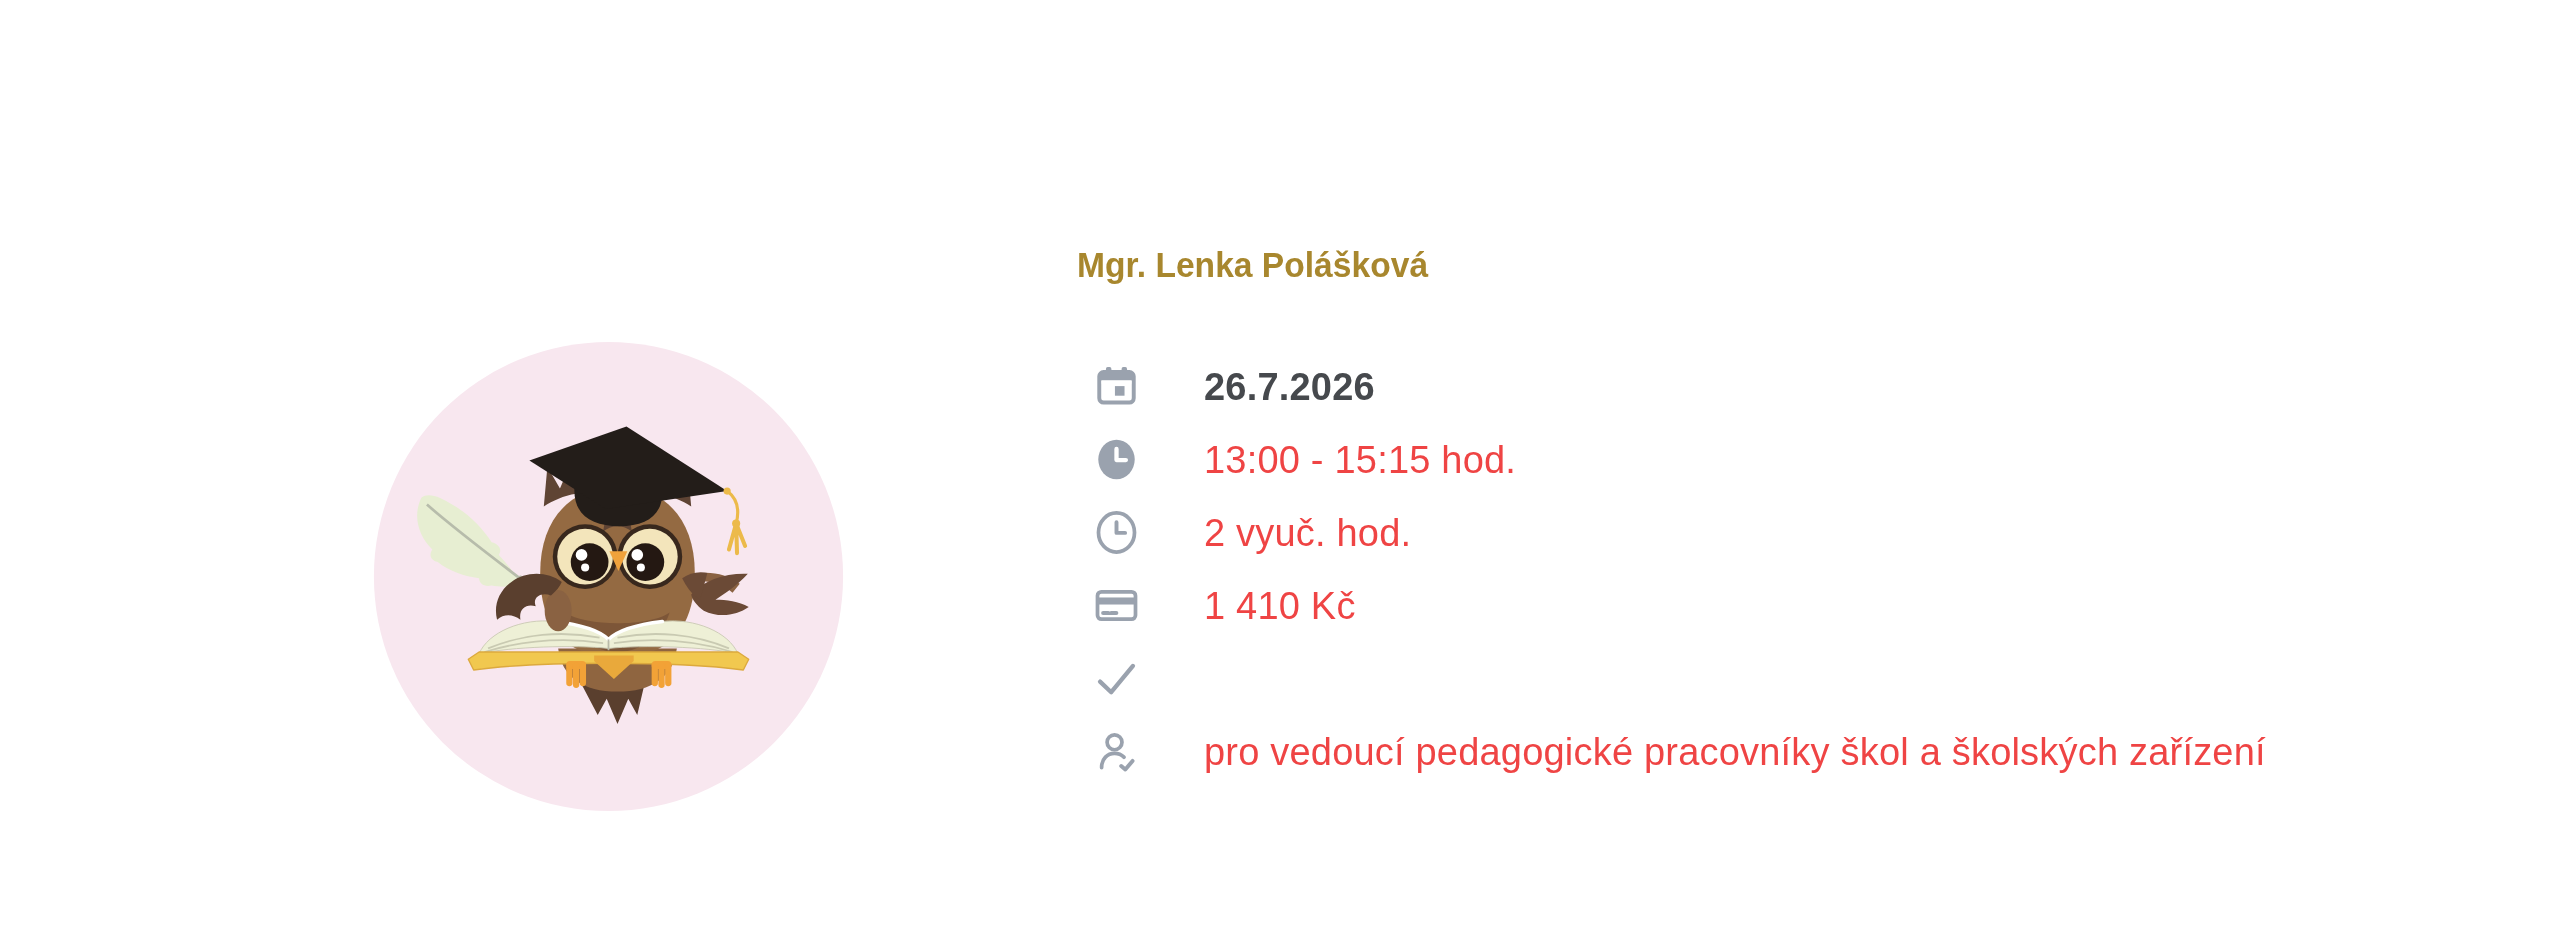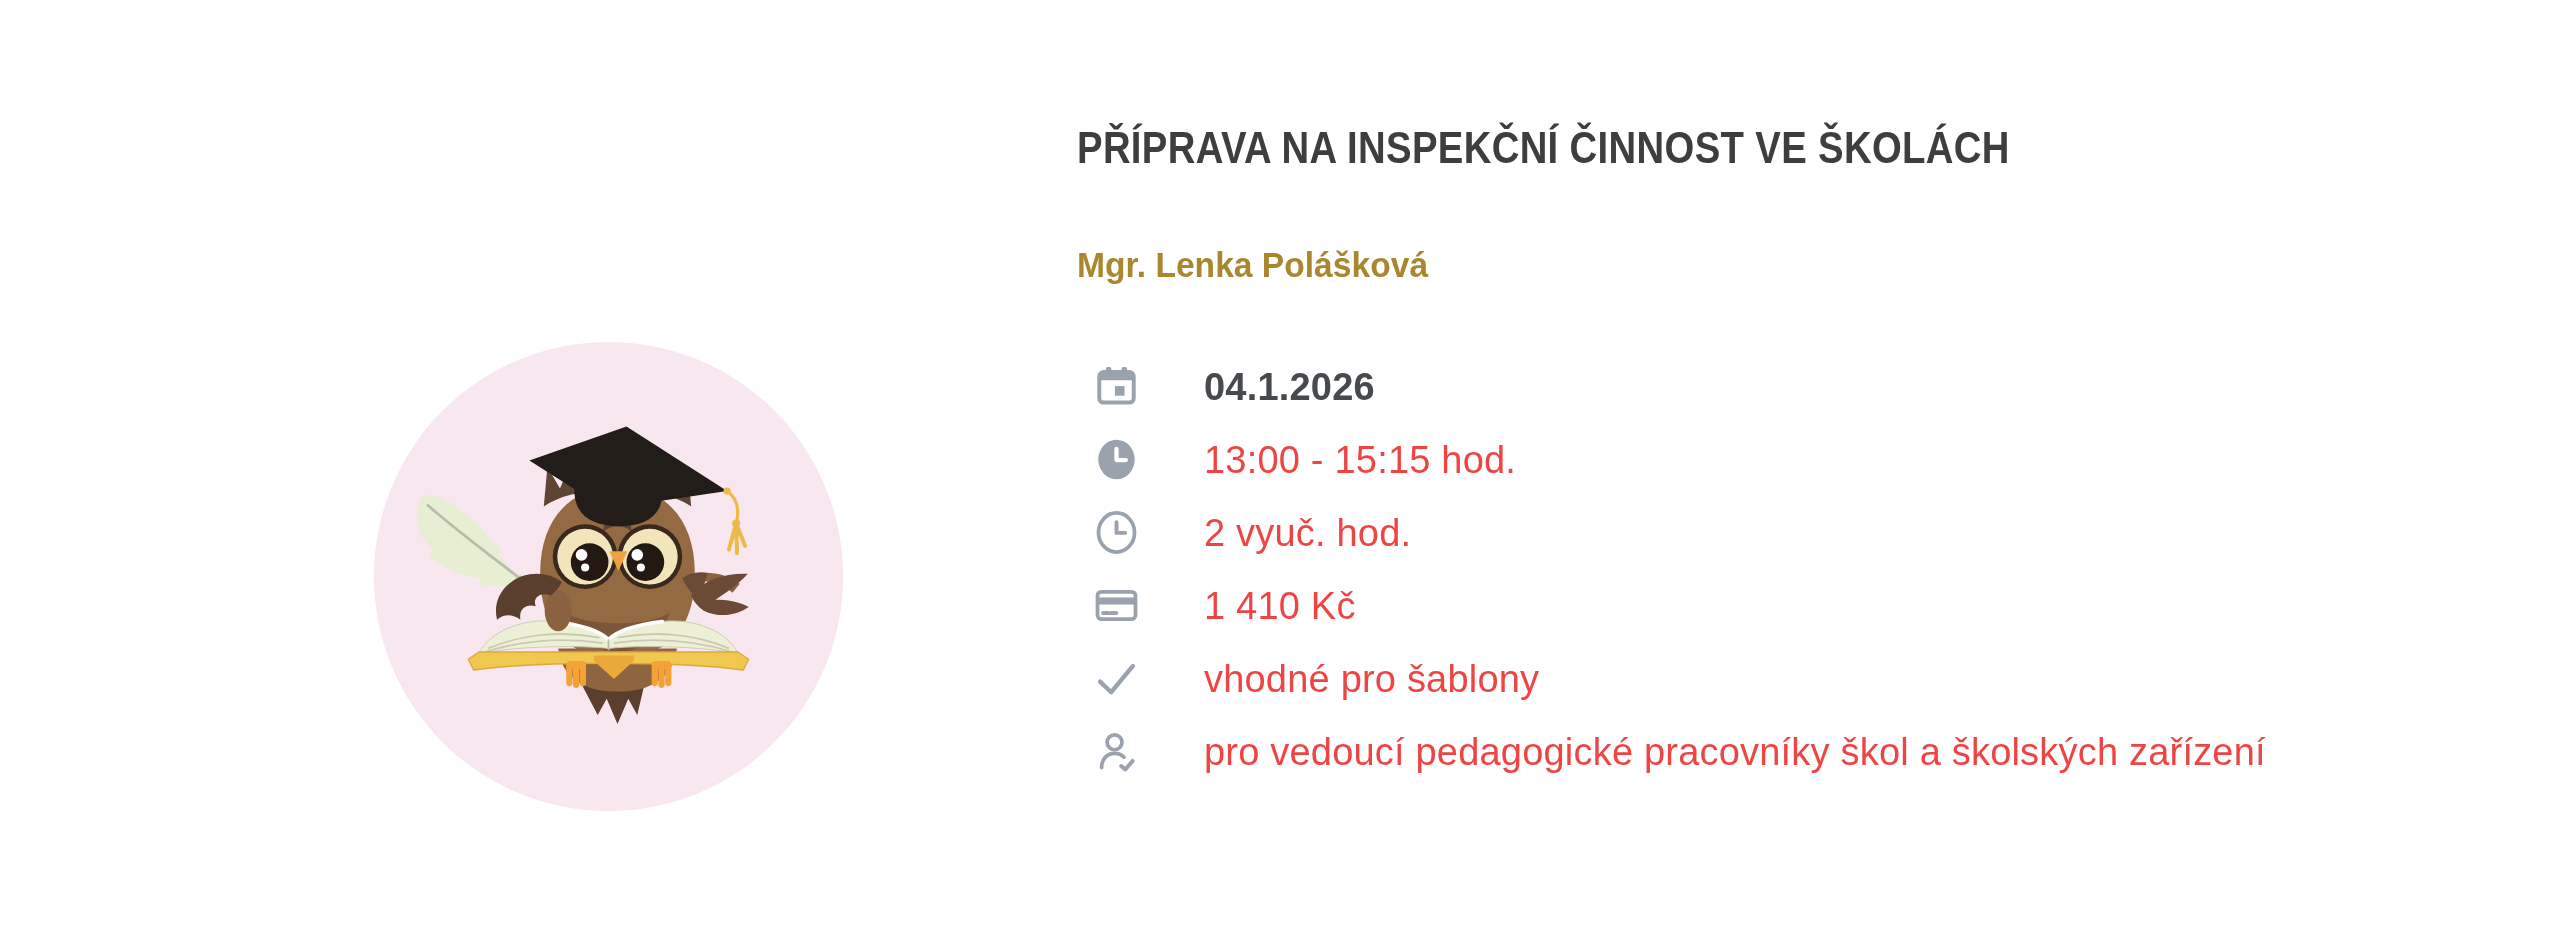--- a/index.html
+++ b/index.html
@@ -120,36 +120,35 @@
 
       <g>
         <ellipse cx="206" cy="300" rx="15" ry="23" fill="#8a6242"></ellipse>
         <path d="M210,268 C194,256 170,256 154,268 C140,278 134,294 138,310
                  C146,303 156,304 164,310 C162,298 170,292 181,295
                  C177,285 187,279 198,283 C204,278 208,273 210,268 Z" fill="#5a3f2e"></path>
       </g>
     </svg>
   </div>
 
-  <h1 class="content-title"><span class="squeeze">PŘÍPRAVA NA INSPEKČNÍ ČINNOST VE ŠKOLÁCH</span></h1>
 
   <a class="lecturer"><span class="squeeze">Mgr. Lenka Polášková</span></a>
 
   <ul class="details">
 
     <li class="em">
       <svg class="ic" viewBox="0 0 24 24">
         <rect x="6.6" y="2.1" width="2.8" height="4.2" rx="0.9" fill="#9aa2ae"></rect>
         <rect x="14.6" y="2.1" width="2.8" height="4.2" rx="0.9" fill="#9aa2ae"></rect>
         <rect x="3.2" y="4.6" width="17.6" height="15.6" rx="2.2" fill="none" stroke="#9aa2ae" stroke-width="2"></rect>
         <path d="M3.2 6.8 a2.2 2.2 0 0 1 2.2 -2.2 h13.2 a2.2 2.2 0 0 1 2.2 2.2 v2.1 h-17.6 z" fill="#9aa2ae"></path>
         <rect x="4.4" y="8.9" width="15.2" height="1.7" fill="#ffffff"></rect>
         <rect x="11.2" y="11.8" width="4.9" height="4.9" fill="#9aa2ae"></rect>
       </svg>
-      <span class="txt">04.1.2026</span>
+      <span class="txt">26.7.2026</span>
     </li>
 
     <li>
       <svg class="ic" viewBox="0 0 24 24">
         <ellipse cx="12" cy="12" rx="9.3" ry="10.1" fill="#9aa2ae"></ellipse>
         <path d="M12 6.6 V12.3 H16.8" fill="none" stroke="#ffffff" stroke-width="2.2" stroke-linecap="round" stroke-linejoin="round"></path>
       </svg>
       <span class="txt">13:00 - 15:15 hod.</span>
     </li>
 
@@ -168,21 +167,20 @@
         <rect x="2.3" y="7.9" width="19.4" height="3.6" fill="#9aa2ae"></rect>
         <path d="M5.2 15.8 h2.6 M9.3 15.8 h2.6" stroke="#9aa2ae" stroke-width="2.1" stroke-linecap="round"></path>
       </svg>
       <span class="txt">1 410 Kč</span>
     </li>
 
     <li>
       <svg class="ic" viewBox="0 0 24 24">
         <path d="M3.6 13.6 L9.3 19 L20.4 5.6" fill="none" stroke="#9aa2ae" stroke-width="2.2" stroke-linecap="round" stroke-linejoin="round"></path>
       </svg>
-      <span class="txt">vhodné pro šablony</span>
     </li>
 
     <li>
       <svg class="ic" viewBox="0 0 24 24">
         <circle cx="11" cy="7.3" r="3.8" fill="none" stroke="#9aa2ae" stroke-width="1.9"></circle>
         <path d="M4.4 20.2 C4.4 15.6 7.4 13 11 13 C12.9 13 14.6 13.7 15.8 14.9" fill="none" stroke="#9aa2ae" stroke-width="1.9" stroke-linecap="round"></path>
         <path d="M14.4 19.4 L16.5 21.2 L20.2 16.8" fill="none" stroke="#9aa2ae" stroke-width="2" stroke-linecap="round" stroke-linejoin="round"></path>
       </svg>
       <span class="txt">pro vedoucí pedagogické pracovníky škol a školských zařízení</span>
     </li>

